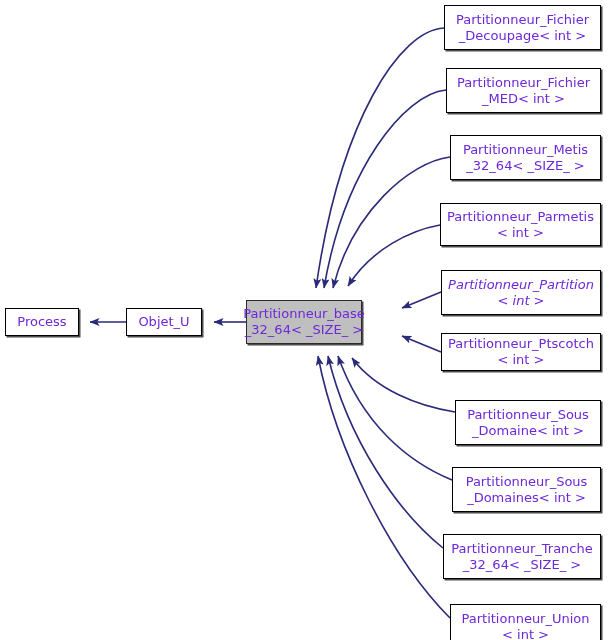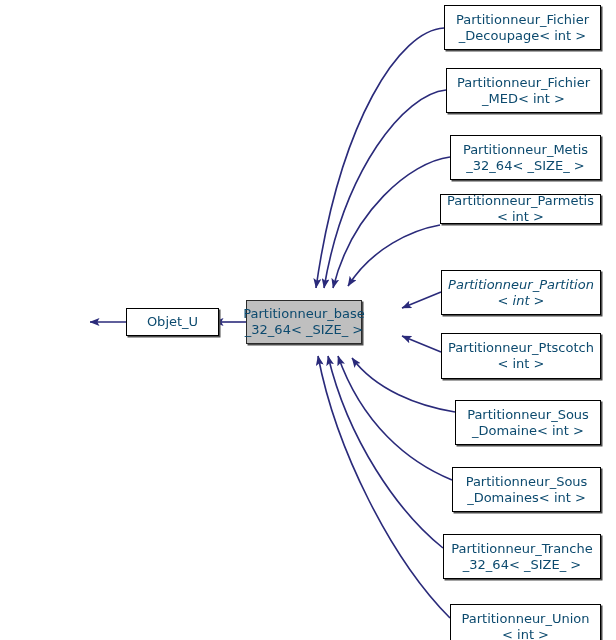--- a/index.html
+++ b/index.html
@@ -27,21 +27,21 @@
     position: absolute;
     box-sizing: border-box;
     border: 1px solid #000000;
     background: #ffffff;
     display: flex;
     align-items: center;
     justify-content: center;
     text-align: center;
     font-size: 13px;
     line-height: 16px;
-    color: #0c4a6e;
+    color: #6d28d9;
     letter-spacing: 0px;
     z-index: 3;
     box-shadow: 1.5px 1.5px 0 0 #4d4d4d;
   }
   .node.base {
     background: #bfbfbf;
     border: 1px solid #2b2b2b;
   }
   .node-label {
     display: block;
@@ -75,22 +75,25 @@
       <path d="M441,292 L402,308"></path>
       <path d="M441,352 L402,336"></path>
 
       <path d="M455,412 C418,406 376,390 352,358"></path>
       <path d="M452,480 C408,462 362,424 338,356"></path>
       <path d="M443,548 C398,512 348,440 328,356"></path>
       <path d="M450,618 C392,560 336,450 318,356"></path>
     </g>
   </svg>
 
+  <div class="node" id="n-process" style="left: 5px; top: 308px; width: 74px; height: 28px;">
+    <span class="node-label">Process</span>
+  </div>
 
-  <div class="node" id="n-objetu" style="left: 126px; top: 308px; width: 93px; height: 28px;">
+  <div class="node" id="n-objetu" style="left: 126px; top: 308px; width: 76px; height: 28px;">
     <span class="node-label">Objet_U</span>
   </div>
 
   <div class="node base" id="n-base" style="left: 246px; top: 300px; width: 116px; height: 44px;">
     <span class="node-label">Partitionneur_base
 _32_64&lt; _SIZE_ &gt;</span>
   </div>
 
   <div id="derived-container">
       <div class="node" style="left: 444px; top: 5px; width: 157px; height: 45px;">
@@ -98,29 +101,29 @@
 _Decoupage&lt; int &gt;</span>
       </div>
       <div class="node" style="left: 446px; top: 68px; width: 155px; height: 45px;">
         <span class="node-label">Partitionneur_Fichier
 _MED&lt; int &gt;</span>
       </div>
       <div class="node" style="left: 450px; top: 135px; width: 151px; height: 45px;">
         <span class="node-label">Partitionneur_Metis
 _32_64&lt; _SIZE_ &gt;</span>
       </div>
-      <div class="node" style="left: 440px; top: 194px; width: 161px; height: 30px;">
+      <div class="node" style="left: 440px; top: 203px; width: 161px; height: 43px;">
         <span class="node-label">Partitionneur_Parmetis
 &lt; int &gt;</span>
       </div>
       <div class="node" style="left: 441px; top: 270px; width: 160px; height: 45px; font-style: italic;">
         <span class="node-label">Partitionneur_Partition
 &lt; int &gt;</span>
       </div>
-      <div class="node" style="left: 441px; top: 333px; width: 160px; height: 46px;">
+      <div class="node" style="left: 441px; top: 333px; width: 160px; height: 38px;">
         <span class="node-label">Partitionneur_Ptscotch
 &lt; int &gt;</span>
       </div>
       <div class="node" style="left: 455px; top: 400px; width: 146px; height: 45px;">
         <span class="node-label">Partitionneur_Sous
 _Domaine&lt; int &gt;</span>
       </div>
       <div class="node" style="left: 452px; top: 467px; width: 149px; height: 45px;">
         <span class="node-label">Partitionneur_Sous
 _Domaines&lt; int &gt;</span>

